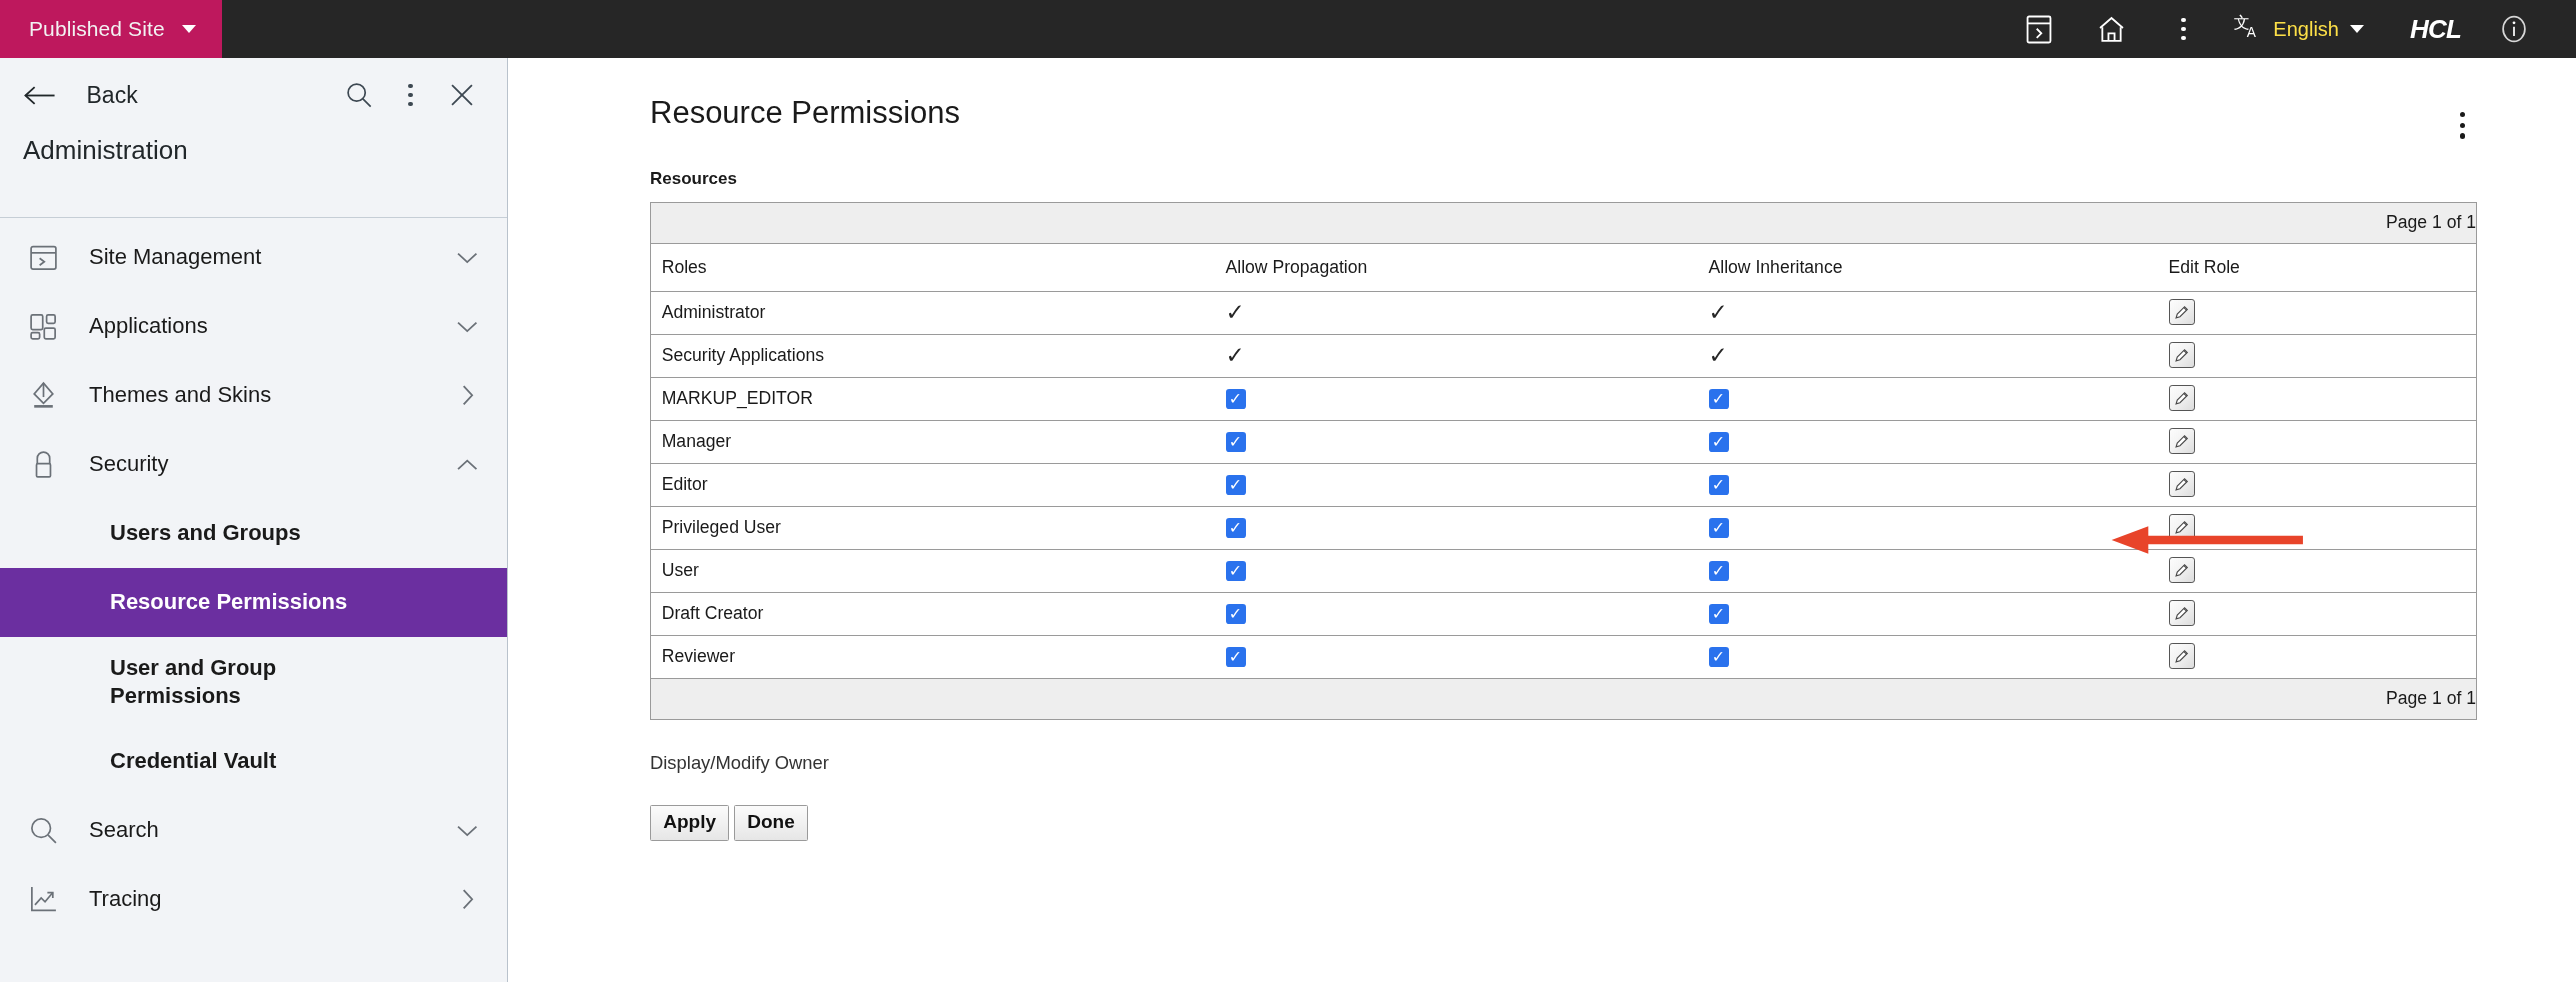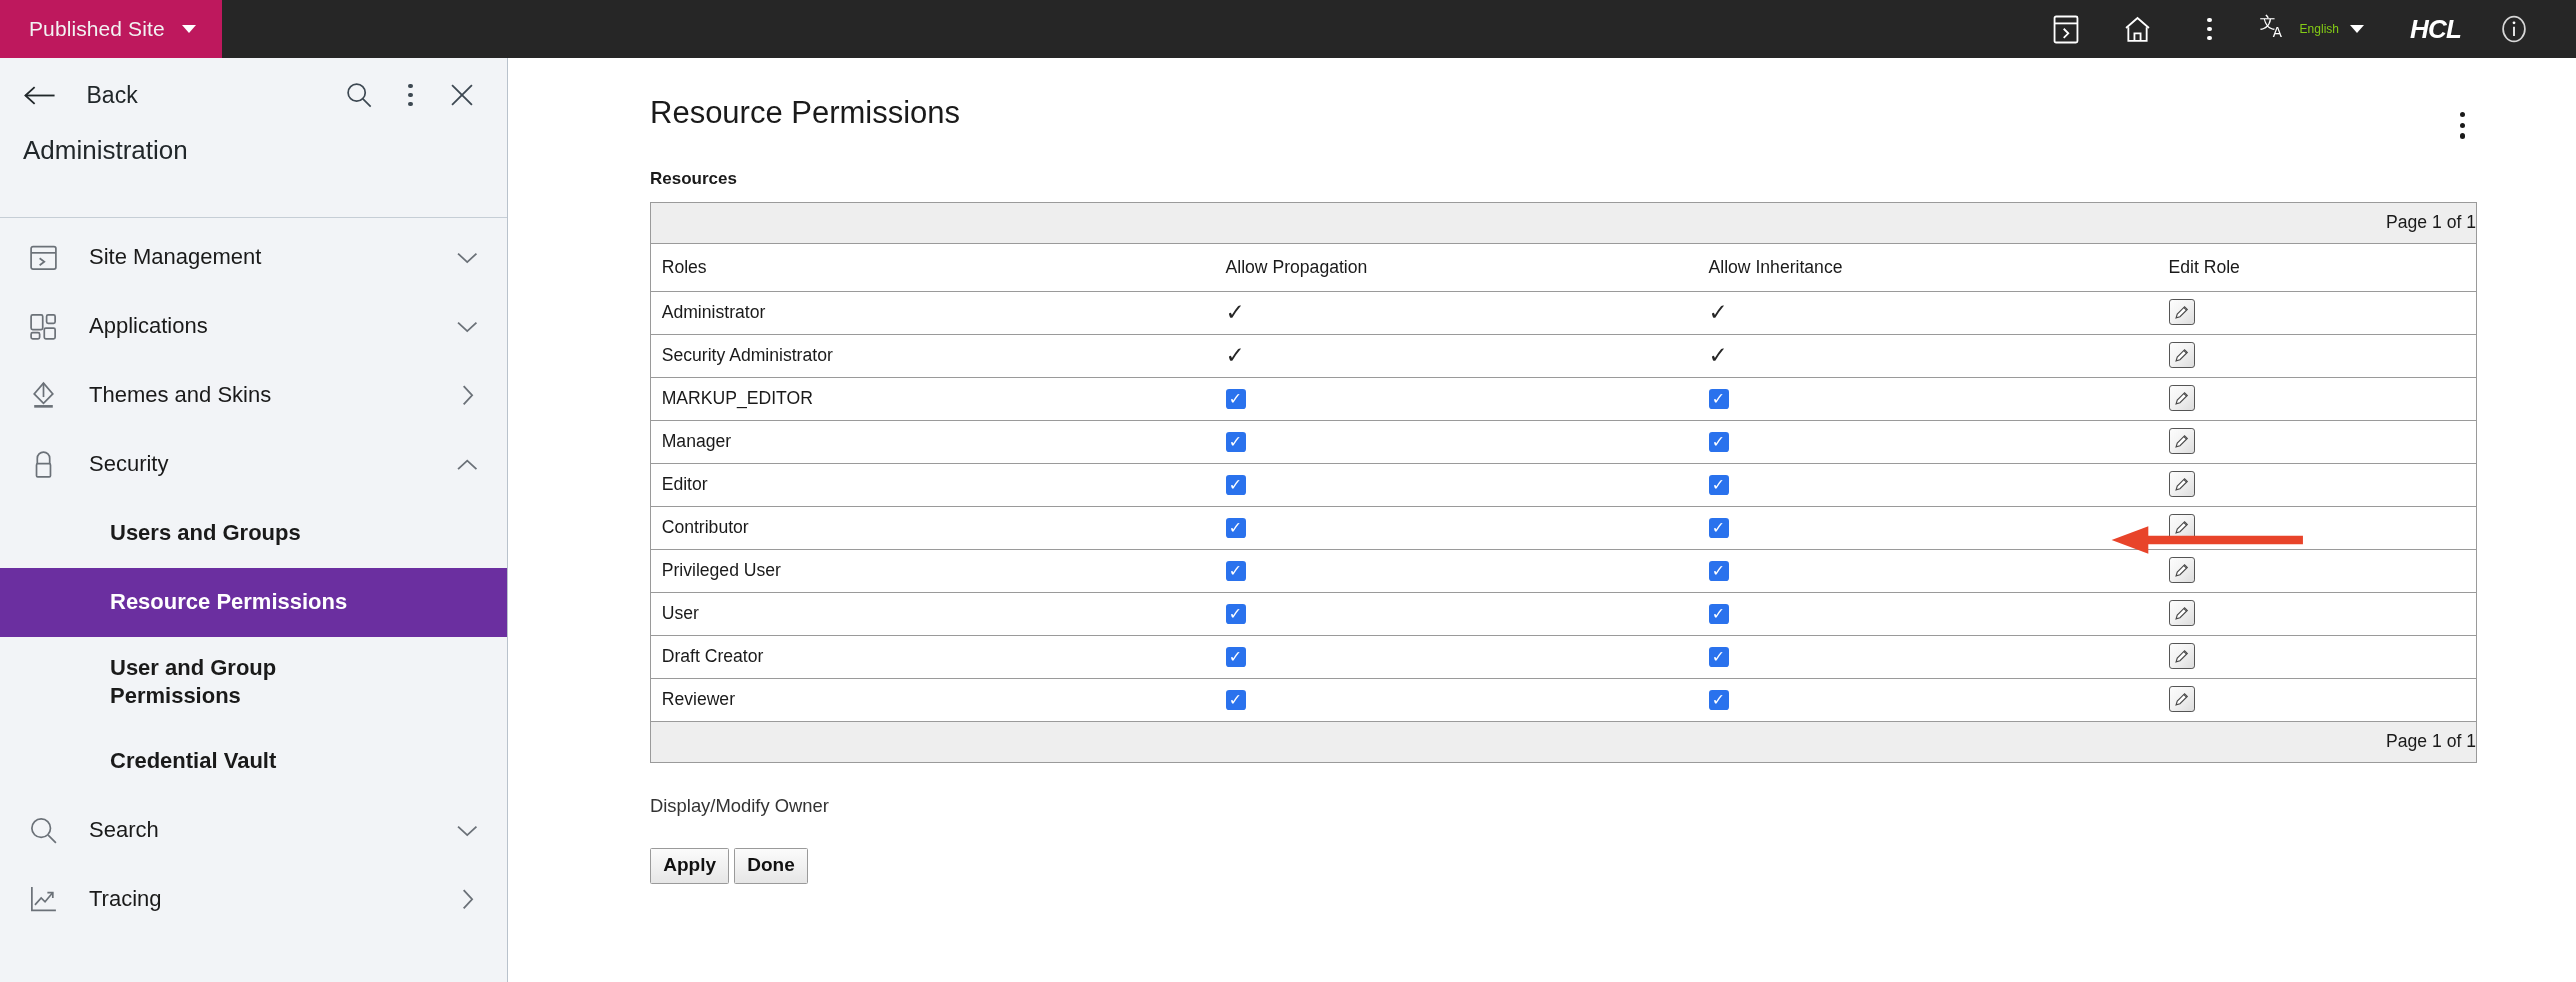--- a/index.html
+++ b/index.html
@@ -39,21 +39,21 @@
     gap: 0px; padding-right: 26px; height: 58px;
   }
   .tb-btn {
     width: 72px; height: 58px;
     display: flex; align-items: center; justify-content: center;
   }
   .lang-btn {
     display: flex; align-items: center; gap: 10.7px;
     height: 58px; padding: 0 15.3px 0 12.3px;
   }
-  .lang-text { font-size: 12px; color: #84cc16; }
+  .lang-text { font-size: 20px; color: #fde047; }
   .hcl-logo {
     font-size: 26px; font-weight: bold; font-style: italic;
     letter-spacing: -0.8px; color: #ffffff;
     padding: 0 17px 0 31px;
     font-family: "Liberation Sans", sans-serif;
   }
   .kebab-v { display: flex; flex-direction: column; gap: 4.6px; align-items: center; }
   .kebab-v i { width: 4.6px; height: 4.6px; border-radius: 50%; background: #fff; display: block; }
 
   
@@ -454,21 +454,21 @@
             <span class="edit-btn">
               <svg width="17" height="17" viewBox="0 0 22 22" fill="none">
                 <path d="M4 18 L5.5 13 L15 3.5 L18.5 7 L9 16.5 Z" stroke="#4a4a4a" stroke-width="1.5" fill="#ffffff"></path>
                 <line x1="14" y1="4.5" x2="17.5" y2="8" stroke="#4a4a4a" stroke-width="1.5"></line>
               </svg>
             </span>
           </td>
         </tr>
 
         <tr class="body-row">
-          <td class="cell-role">Security Administrator</td>
+          <td class="cell-role">Security Applications</td>
           <td><span class="tick">✓</span></td>
           <td><span class="tick">✓</span></td>
           <td>
             <span class="edit-btn">
               <svg width="17" height="17" viewBox="0 0 22 22" fill="none">
                 <path d="M4 18 L5.5 13 L15 3.5 L18.5 7 L9 16.5 Z" stroke="#4a4a4a" stroke-width="1.5" fill="#ffffff"></path>
                 <line x1="14" y1="4.5" x2="17.5" y2="8" stroke="#4a4a4a" stroke-width="1.5"></line>
               </svg>
             </span>
           </td>
@@ -509,33 +509,20 @@
           <td>
             <span class="edit-btn">
               <svg width="17" height="17" viewBox="0 0 22 22" fill="none">
                 <path d="M4 18 L5.5 13 L15 3.5 L18.5 7 L9 16.5 Z" stroke="#4a4a4a" stroke-width="1.5" fill="#ffffff"></path>
                 <line x1="14" y1="4.5" x2="17.5" y2="8" stroke="#4a4a4a" stroke-width="1.5"></line>
               </svg>
             </span>
           </td>
         </tr>
 
-        <tr class="body-row">
-          <td class="cell-role">Contributor</td>
-          <td><span class="cbx">✓</span></td>
-          <td><span class="cbx">✓</span></td>
-          <td>
-            <span class="edit-btn">
-              <svg width="17" height="17" viewBox="0 0 22 22" fill="none">
-                <path d="M4 18 L5.5 13 L15 3.5 L18.5 7 L9 16.5 Z" stroke="#4a4a4a" stroke-width="1.5" fill="#ffffff"></path>
-                <line x1="14" y1="4.5" x2="17.5" y2="8" stroke="#4a4a4a" stroke-width="1.5"></line>
-              </svg>
-            </span>
-          </td>
-        </tr>
 
         <tr class="body-row">
           <td class="cell-role">Privileged User</td>
           <td><span class="cbx">✓</span></td>
           <td><span class="cbx">✓</span></td>
           <td>
             <span class="edit-btn">
               <svg width="17" height="17" viewBox="0 0 22 22" fill="none">
                 <path d="M4 18 L5.5 13 L15 3.5 L18.5 7 L9 16.5 Z" stroke="#4a4a4a" stroke-width="1.5" fill="#ffffff"></path>
                 <line x1="14" y1="4.5" x2="17.5" y2="8" stroke="#4a4a4a" stroke-width="1.5"></line>

